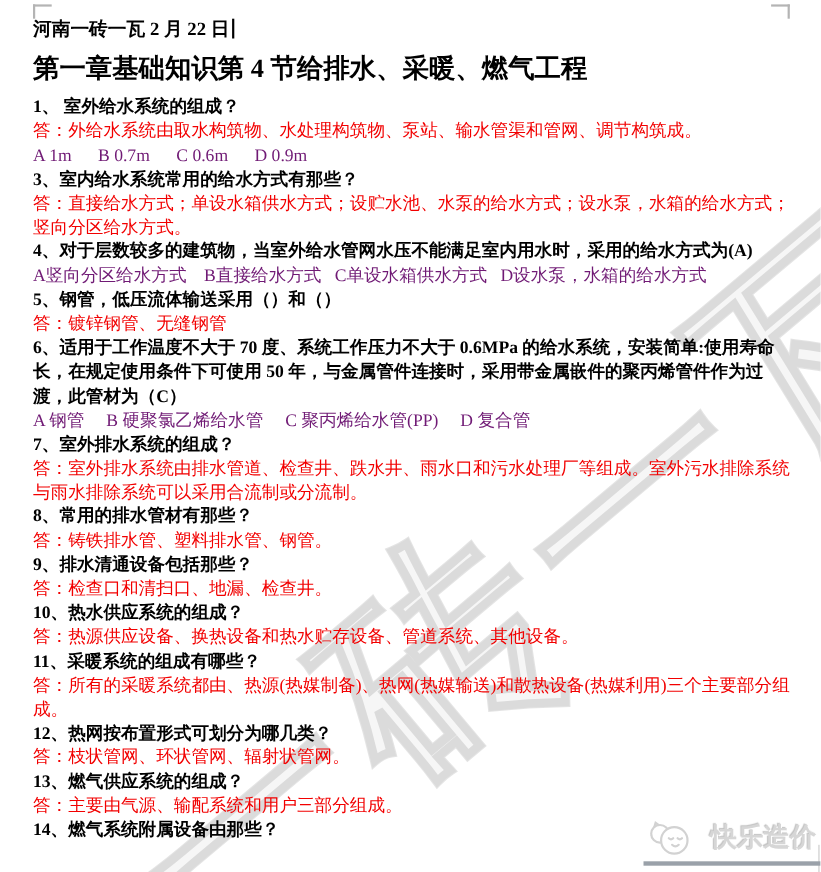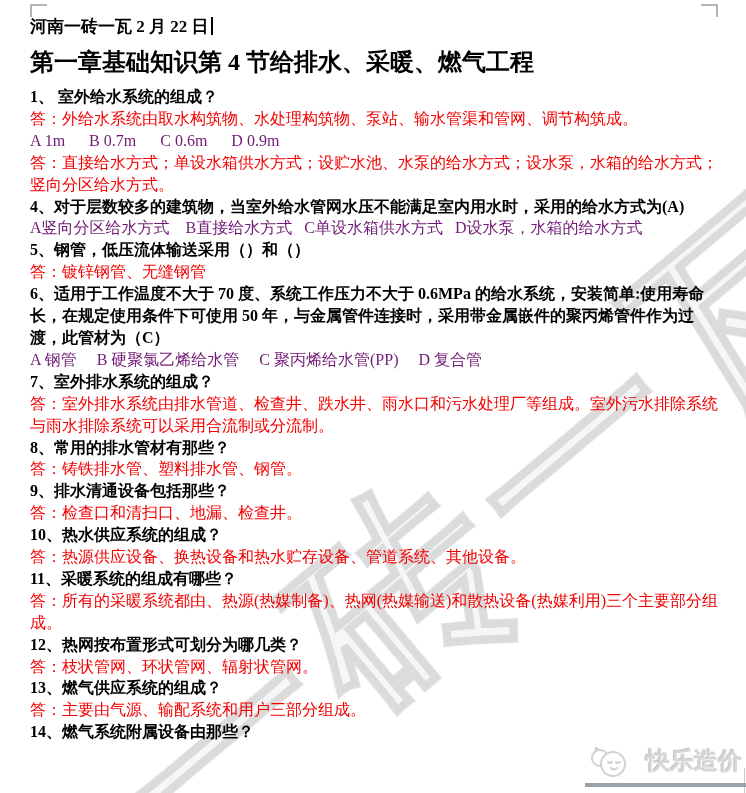--- a/index.html
+++ b/index.html
@@ -54,20 +54,21 @@
 
   <div class="content">
     <div class="doc-title-row">
       <span class="doc-title">河南一砖一瓦 2 月 22 日</span><span class="caret"></span>
     </div>
     <div class="doc-heading">第一章基础知识第 4 节给排水、采暖、燃气工程</div>
     <div>
         <div class="line question"><span>1、 室外给水系统的组成？</span></div>
         <div class="line answer"><span>答：外给水系统由取水构筑物、水处理构筑物、泵站、输水管渠和管网、调节构筑成。</span></div>
         <div class="line options"><span>A 1m      B 0.7m      C 0.6m      D 0.9m</span></div>
+        <div class="line question"><span>3、室内给水系统常用的给水方式有那些？</span></div>
         <div class="line answer"><span>答：直接给水方式；单设水箱供水方式；设贮水池、水泵的给水方式；设水泵，水箱的给水方式；竖向分区给水方式。</span></div>
         <div class="line question"><span>4、对于层数较多的建筑物，当室外给水管网水压不能满足室内用水时，采用的给水方式为(A)</span></div>
         <div class="line options"><span>A竖向分区给水方式    B直接给水方式   C单设水箱供水方式   D设水泵，水箱的给水方式</span></div>
         <div class="line question"><span>5、钢管，低压流体输送采用（）和（）</span></div>
         <div class="line answer"><span>答：镀锌钢管、无缝钢管</span></div>
         <div class="line question"><span>6、适用于工作温度不大于 70 度、系统工作压力不大于 0.6MPa 的给水系统，安装简单:使用寿命长，在规定使用条件下可使用 50 年，与金属管件连接时，采用带金属嵌件的聚丙烯管件作为过渡，此管材为（C）</span></div>
         <div class="line options"><span>A 钢管     B 硬聚氯乙烯给水管     C 聚丙烯给水管(PP)     D 复合管</span></div>
         <div class="line question"><span>7、室外排水系统的组成？</span></div>
         <div class="line answer"><span>答：室外排水系统由排水管道、检查井、跌水井、雨水口和污水处理厂等组成。室外污水排除系统与雨水排除系统可以采用合流制或分流制。</span></div>
         <div class="line question"><span>8、常用的排水管材有那些？</span></div>

